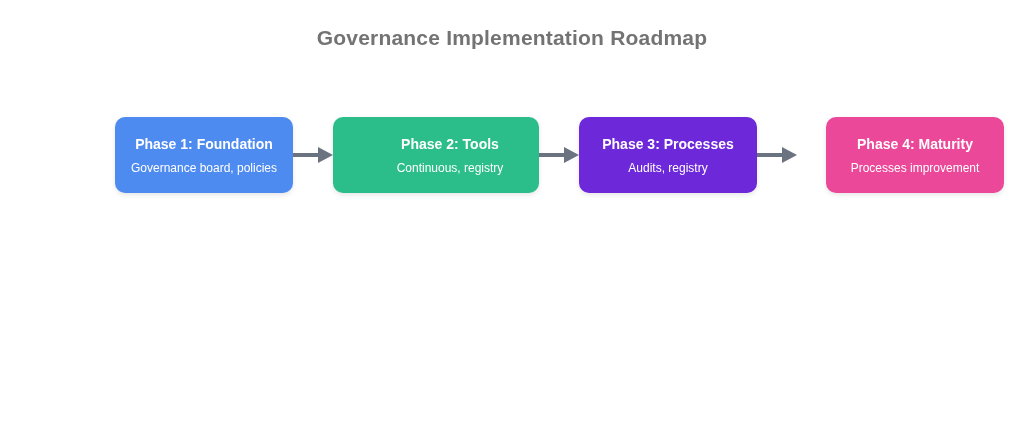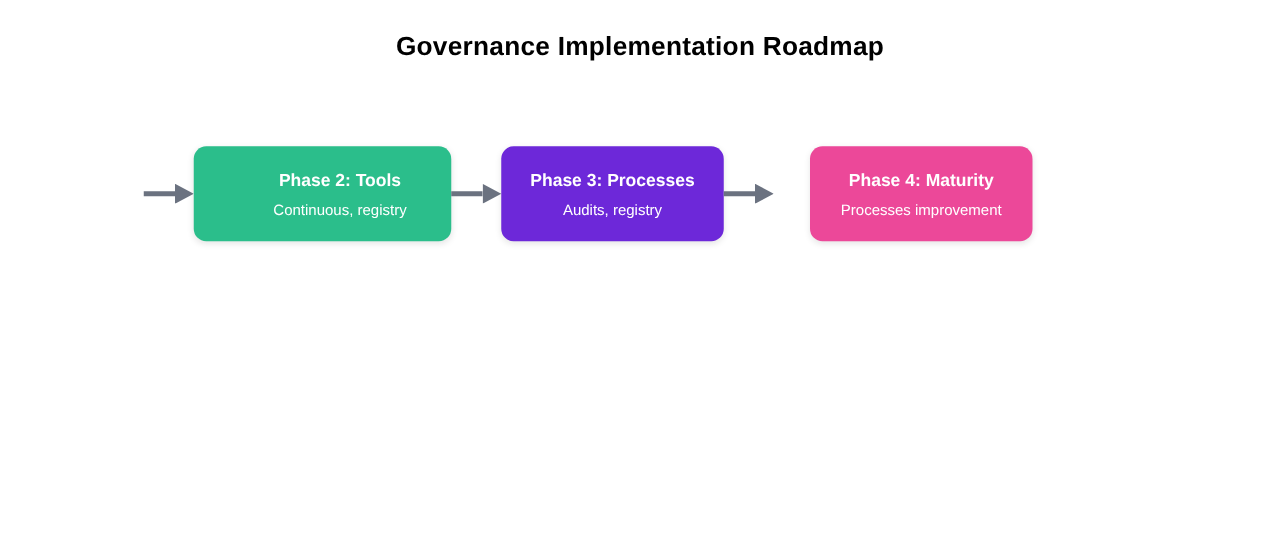--- a/index.html
+++ b/index.html
@@ -69,24 +69,28 @@
   }
   .arrow-head {
     width: 15px;
     height: 16px;
     clip-path: polygon(0 0, 0 100%, 100% 50%);
   }
 </style>
 </head>
 <body>
 
-<div class="diagram-title" style="color: #000000;">Governance Implementation Roadmap</div>
+<div class="diagram-title" style="color: #737373;">Governance Implementation Roadmap</div>
 
 <div class="flow-row">
 
+  <div class="phase-box" style="background-color: rgb(77, 139, 240); color: rgb(255, 255, 255);">
+    <div class="phase-title">Phase 1: Foundation</div>
+    <div class="phase-subtitle">Governance board, policies</div>
+  </div>
 
   <div class="flow-arrow">
     <div class="arrow-line" style="background-color: rgb(107, 114, 128);"></div>
     <div class="arrow-head" style="background-color: rgb(107, 114, 128);"></div>
   </div>
 
   <div class="phase-box" style="background-color: rgb(43, 190, 139); color: rgb(255, 255, 255); padding-left: 28px;">
     <div class="phase-title">Phase 2: Tools</div>
     <div class="phase-subtitle">Continuous, registry</div>
   </div>

